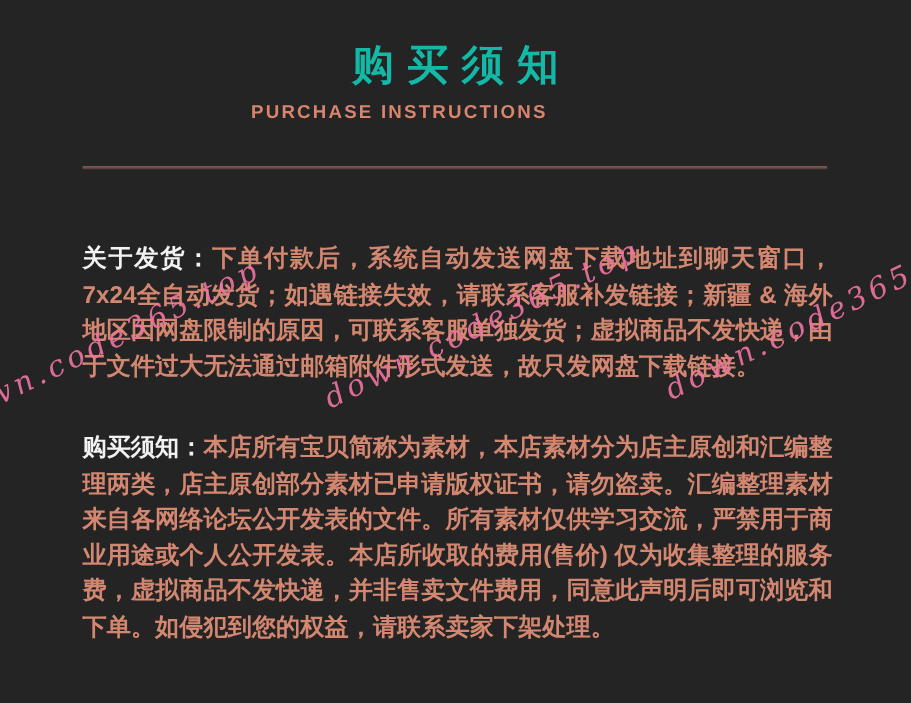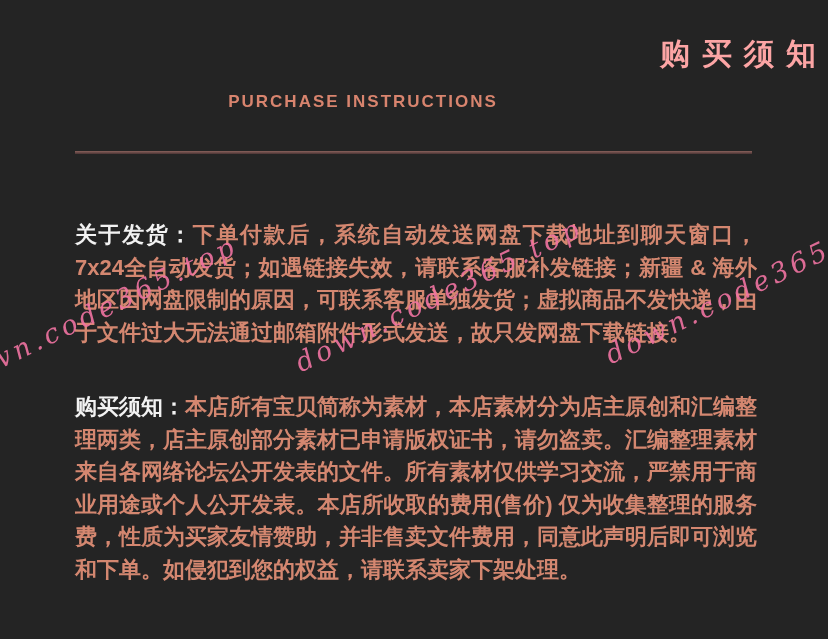--- a/index.html
+++ b/index.html
@@ -12,25 +12,25 @@
     position: relative;
     background: #242424;
     overflow: hidden;
     font-family: "Liberation Sans", "DejaVu Sans", sans-serif;
   }
   .title {
     position: absolute;
     top: 34px;
     left: 0;
     width: 828px;
-    text-align: right;
-    font-size: 30px;
+    text-align: center;
+    font-size: 38px;
     font-weight: bold;
     letter-spacing: 12px;
-    color: #fca5a5;
+    color: #14b8a6;
     text-indent: 12px; 
   }
   .subtitle {
     position: absolute;
     top: 92px;
     left: 0;
     width: 726px;
     text-align: center;
     font-size: 17px;
     font-weight: bold;
@@ -81,19 +81,19 @@
 <body>
 
 <div class="title">购买须知</div>
 
 <div class="subtitle">PURCHASE INSTRUCTIONS</div>
 
 <div class="divider"></div>
 
 <div class="para para-1"><span class="label">关于发货：</span><span>下单付款后，系统自动发送网盘下载地址到聊天窗口，7x24全自动发货；如遇链接失效，请联系客服补发链接；新疆 &amp; 海外地区因网盘限制的原因，可联系客服单独发货；虚拟商品不发快递，由于文件过大无法通过邮箱附件形式发送，故只发网盘下载链接。</span></div>
 
-<div class="para para-2"><span class="label">购买须知：</span><span>本店所有宝贝简称为素材，本店素材分为店主原创和汇编整理两类，店主原创部分素材已申请版权证书，请勿盗卖。汇编整理素材来自各网络论坛公开发表的文件。所有素材仅供学习交流，严禁用于商业用途或个人公开发表。本店所收取的费用(售价) 仅为收集整理的服务费，性质为买家友情赞助，并非售卖文件费用，同意此声明后即可浏览和下单。如侵犯到您的权益，请联系卖家下架处理。</span></div>
+<div class="para para-2"><span class="label">购买须知：</span><span>本店所有宝贝简称为素材，本店素材分为店主原创和汇编整理两类，店主原创部分素材已申请版权证书，请勿盗卖。汇编整理素材来自各网络论坛公开发表的文件。所有素材仅供学习交流，严禁用于商业用途或个人公开发表。本店所收取的费用(售价) 仅为收集整理的服务费，虚拟商品不发快递，并非售卖文件费用，同意此声明后即可浏览和下单。如侵犯到您的权益，请联系卖家下架处理。</span></div>
 
 <div class="watermark wm-left">down.code365.top</div>
 
 <div class="watermark wm-center">down.code365.top</div>
 
 <div class="watermark wm-right">down.code365.top</div>
 
 </body></html>

